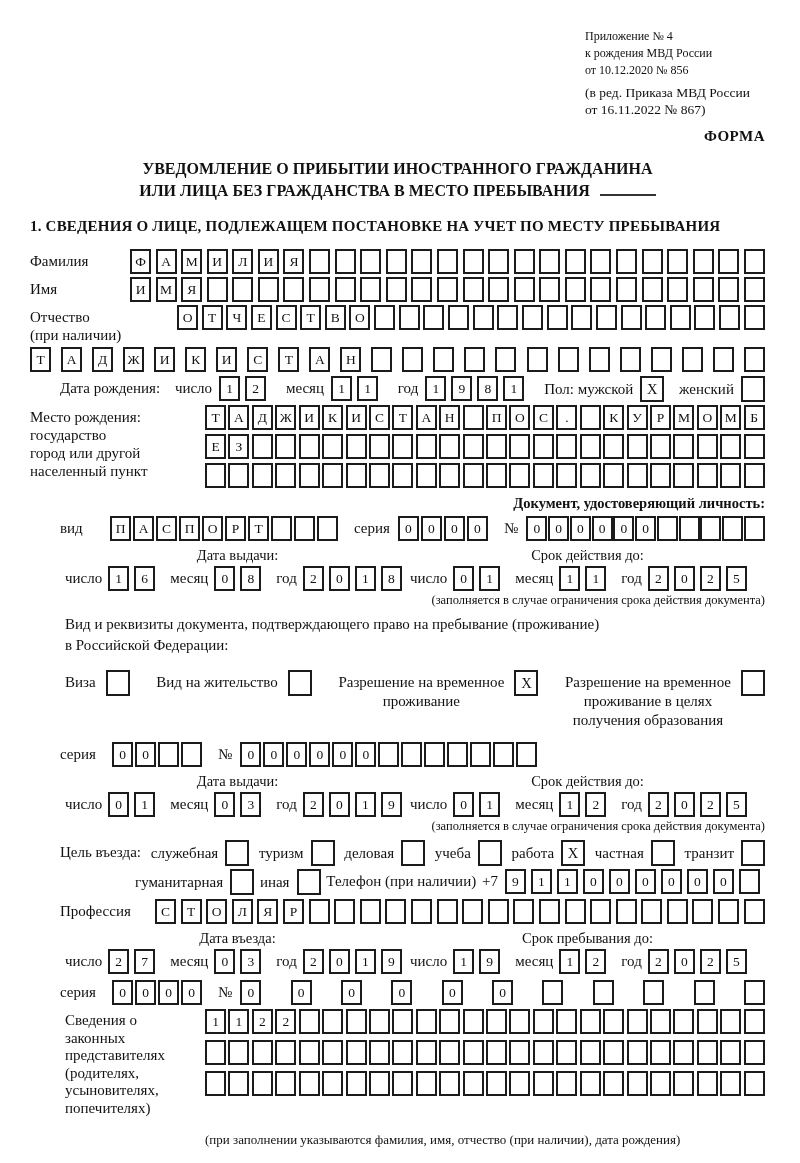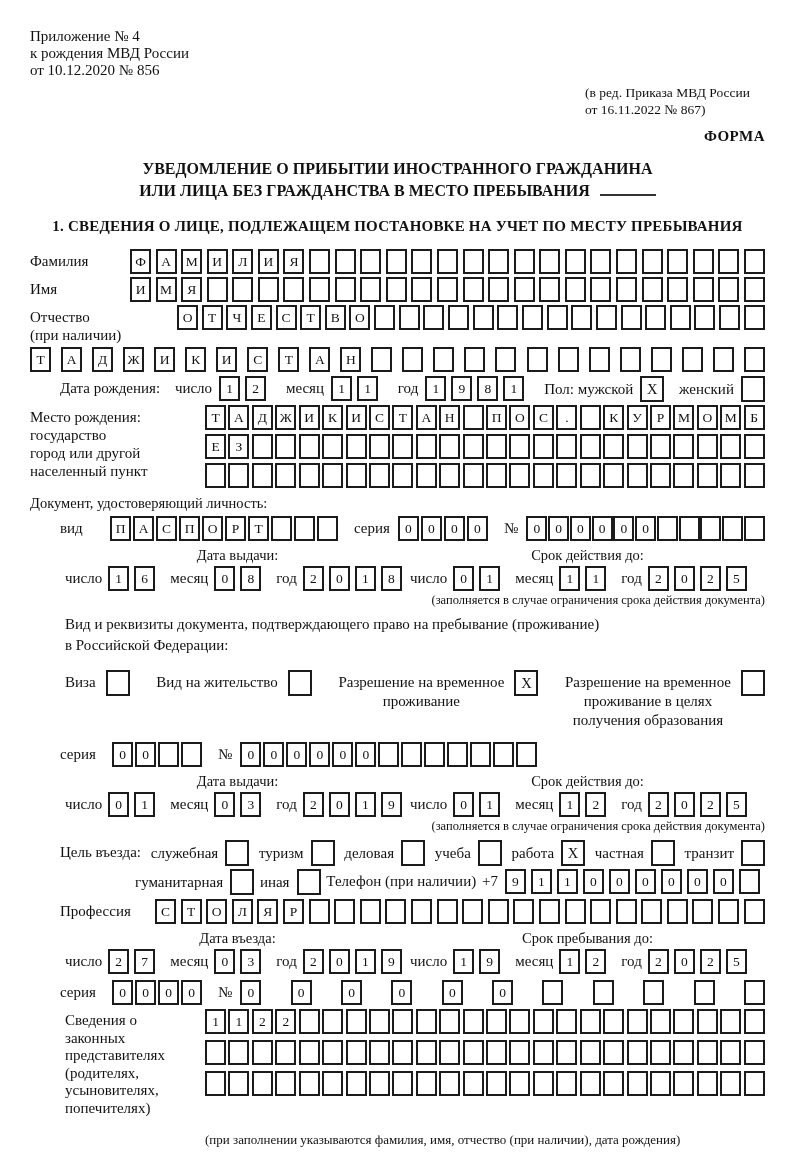--- a/index.html
+++ b/index.html
@@ -2,27 +2,27 @@
 <html><head>
 <meta charset="utf-8">
 <style>
   *{box-sizing:border-box;margin:0;padding:0}
   html,body{width:800px;background:#fff}
   body{height:1163px;overflow:hidden;color:#111;
        font-family:"Liberation Serif","DejaVu Serif",serif;font-size:15px}
   .page{padding:28px 35px 10px 30px}
 
   
-  .appendix{font-size:15px;line-height:17px}
+  .appendix{margin-left:555px;font-size:12px;line-height:17px}
   .amendment{margin-left:555px;font-size:13.5px;line-height:17px;margin-top:5px}
   .forma{text-align:right;font-weight:bold;margin-top:10px;font-size:15px;letter-spacing:.5px}
 
   .title{text-align:center;font-weight:bold;font-size:16px;line-height:22px;margin-top:13px}
   .tunder{display:inline-block;width:56px;border-bottom:2px solid #333;height:14px;margin-left:10px}
-  .sec1{font-weight:bold;font-size:15px;margin-top:16px;text-align:center;letter-spacing:.2px}
+  .sec1{font-weight:bold;font-size:15px;margin-top:16px;letter-spacing:.2px}
 
   
   .cell{flex:none;width:21px;height:25px;border:2px solid #1b1b1b;text-align:center;
         line-height:21px;font-size:13.5px;background:#fff}
   .cells{display:flex}
   .cells:not(.grow):not(.dts) .cell{margin-right:2px}
   .cells.grow{flex:1;justify-content:space-between}
   .cells.dts .cell{margin-right:5px}
 
   .frow{display:flex;align-items:flex-start;margin-bottom:3px}
@@ -33,21 +33,21 @@
 
   .cbox{flex:none;display:inline-block;width:24px;height:26px;border:2px solid #1b1b1b;
         text-align:center;line-height:22px;font-size:14.5px;vertical-align:middle}
   .sb{justify-content:space-between}
   .pair{display:flex;align-items:center;gap:7px}
 
   
   .mrows{flex:1}
   .mrows .cells{margin-bottom:4px}
 
-  .dochdr{text-align:left;font-weight:normal;font-size:14.5px;margin-top:2px;margin-bottom:4px}
+  .dochdr{text-align:right;font-weight:bold;font-size:14.5px;margin-top:2px;margin-bottom:4px}
 
   
   .dates2{display:flex;margin-top:5px;padding-left:35px}
   .dcol-l{flex:none;width:345px}
   .dcol-r{flex:1}
   .dhead{text-align:center;font-size:14.5px;line-height:18px}
   .dline{display:flex;align-items:center;margin-top:2px}
   .dlbl{margin-right:6px}
   .dline .cells{margin-right:10px}
   .dnote{font-size:12.5px;text-align:right;margin-top:2px;white-space:nowrap}

